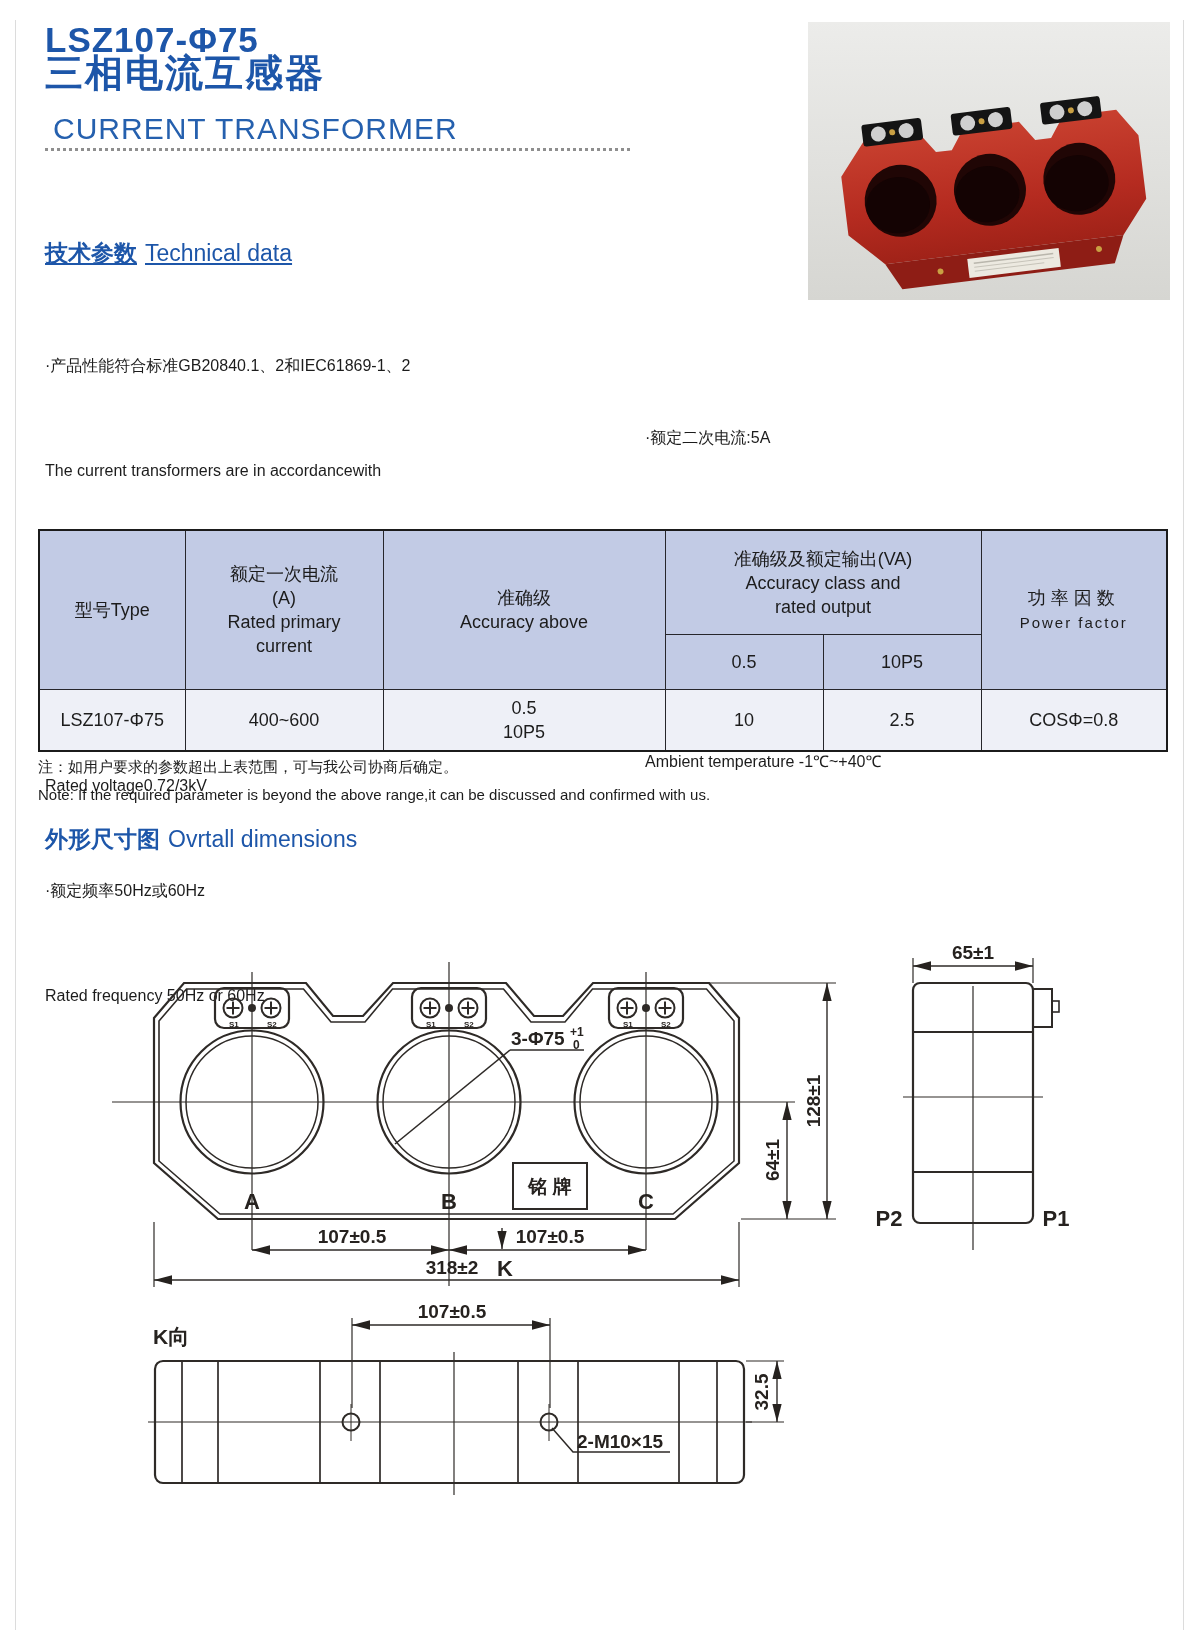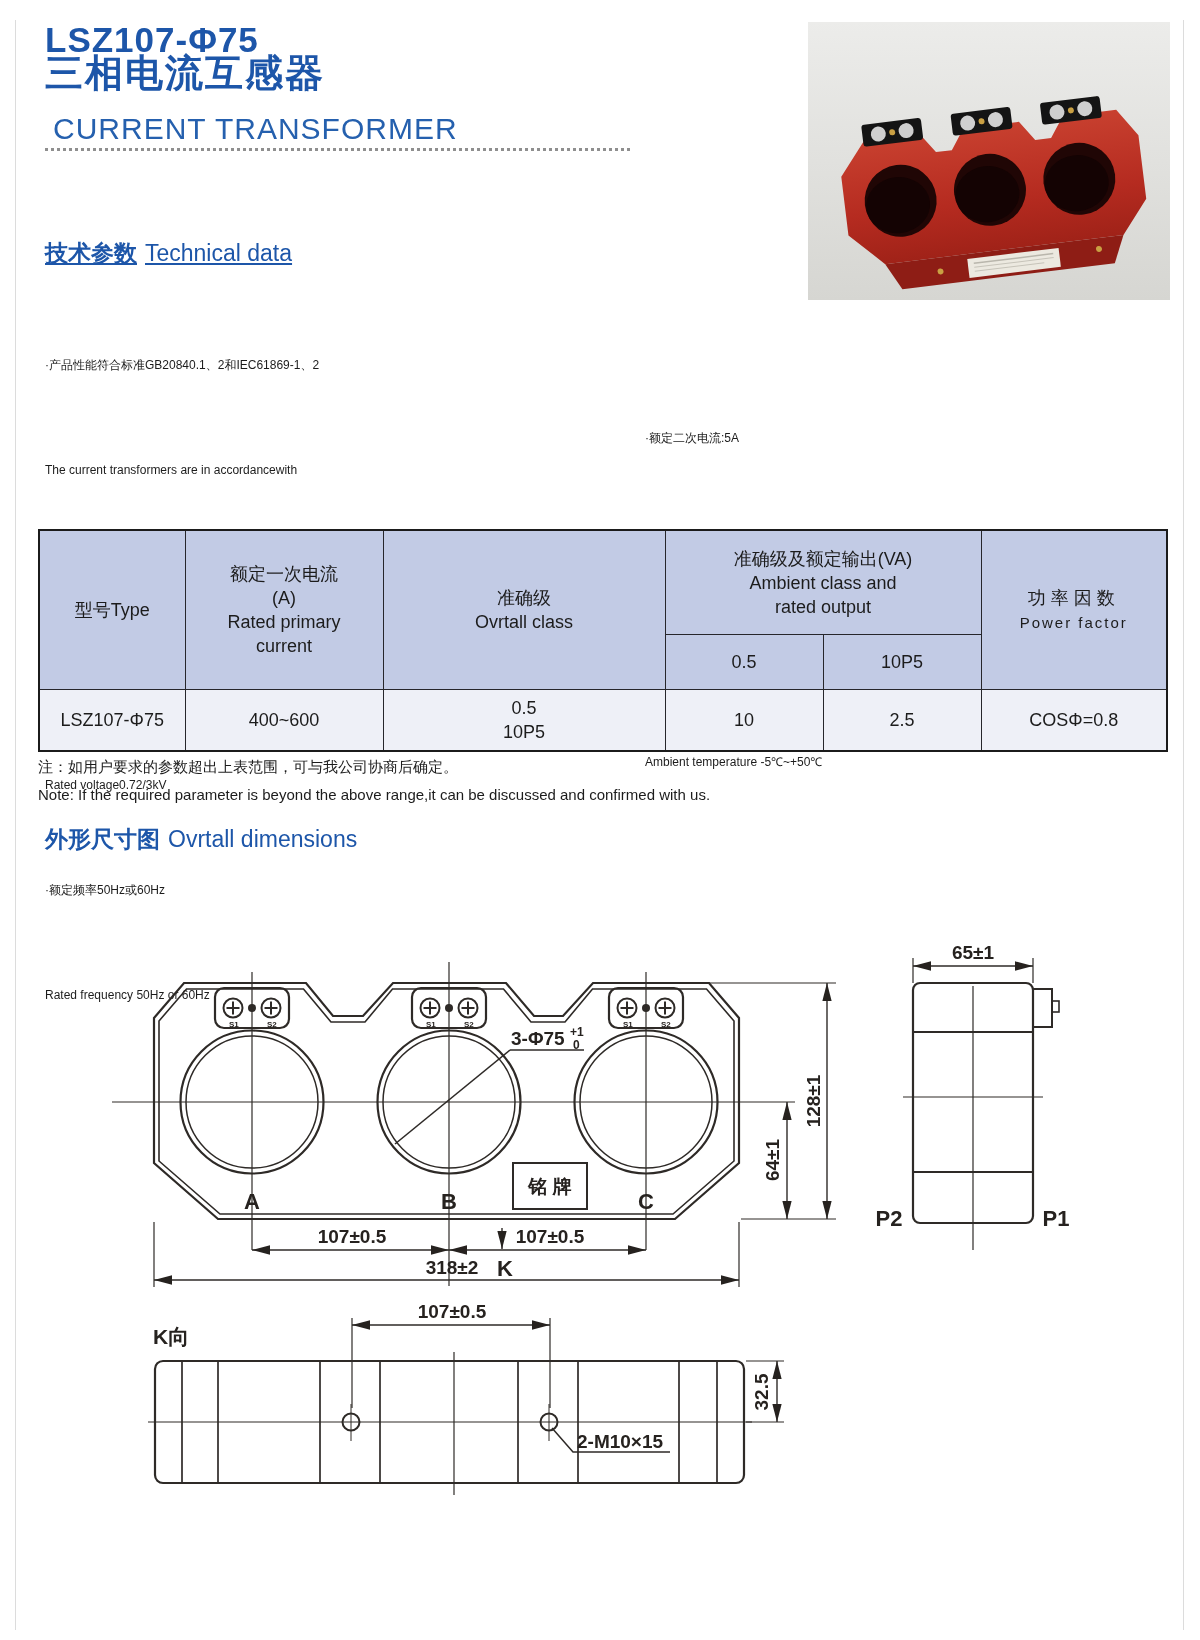--- a/index.html
+++ b/index.html
@@ -15,21 +15,21 @@
   #title-en{position:absolute;left:53px;top:112px;font-size:30px;font-weight:400;color:#2560ae;letter-spacing:1px;}
   #dotline{position:absolute;left:45px;top:148px;width:585px;border-bottom:3px dotted #8f8f8f;}
 
   
   #photo{position:absolute;left:808px;top:22px;}
 
   
   .sec-head{position:absolute;font-size:23px;color:#1d56a9;}
   .sec-head b{font-weight:bold;margin-right:8px;}
   #tech-head{left:45px;top:238px;text-decoration:underline;}
-  .tech-col{position:absolute;font-size:12px;line-height:35px;white-space:pre;}
+  .tech-col{position:absolute;font-size:16px;line-height:35px;white-space:pre;}
   #tech-left{left:45px;top:278px;}
   #tech-right{left:645px;top:348px;line-height:36px;}
 
   
   #spec-table{position:absolute;left:38px;top:529px;border-collapse:collapse;table-layout:fixed;}
   #spec-table td{border:1px solid #26262b;text-align:center;vertical-align:middle;
                  font-size:18px;padding:0;}
   #spec-table{border:2px solid #1b1b1b;}
   .th{background:#c2cbe5;}
   .tdata{background:#eef0f7;}
@@ -120,21 +120,21 @@
     <div class="tech-line">GB20840.1、2 and IEC61869-1、2 standards</div>
     <div class="tech-line">·额定电压0.72/3kV</div>
     <div class="tech-line">Rated voltage0.72/3kV</div>
     <div class="tech-line">·额定频率50Hz或60Hz</div>
     <div class="tech-line">Rated frequency 50Hz or 60Hz</div>
   </div>
   <div id="tech-right" class="tech-col">
     <div class="tech-line">·额定二次电流:5A</div>
     <div class="tech-line">Rated secondary current 5A</div>
     <div class="tech-line">·环境温度:-5℃~+40℃</div>
-    <div class="tech-line">Ambient temperature -5℃~+50℃</div>
+    <div class="tech-line">Ambient temperature -1℃~+40℃</div>
   </div>
 
   <table id="spec-table">
     <colgroup>
       <col style="width:146px">
         <col style="width:198px">
         <col style="width:282px">
       <col style="width:158px">
         <col style="width:158px">
         <col style="width:186px">
@@ -145,25 +145,25 @@
         <span class="cellline">型号Type</span>
       </td>
       <td class="th" rowspan="2">
         <span class="cellline">额定一次电流</span>
         <span class="cellline">(A)</span>
         <span class="cellline">Rated primary</span>
         <span class="cellline">current</span>
       </td>
       <td class="th" rowspan="2">
         <span class="cellline">准确级</span>
-        <span class="cellline">Ovrtall  class</span>
+        <span class="cellline">Accuracy  above</span>
       </td>
       <td class="th" colspan="2" style="height:103px">
         <span class="cellline">准确级及额定输出(VA)</span>
-        <span class="cellline">Ambient  class and</span>
+        <span class="cellline">Accuracy  class and</span>
         <span class="cellline">rated output</span>
       </td>
       <td class="th" rowspan="2">
         <span class="pf-cn">功率因数</span>
         <span class="pf-en">Power factor</span>
       </td>
     </tr>
     <tr>
       <td class="th" style="height:54px">0.5</td>
       <td class="th">10P5</td>

